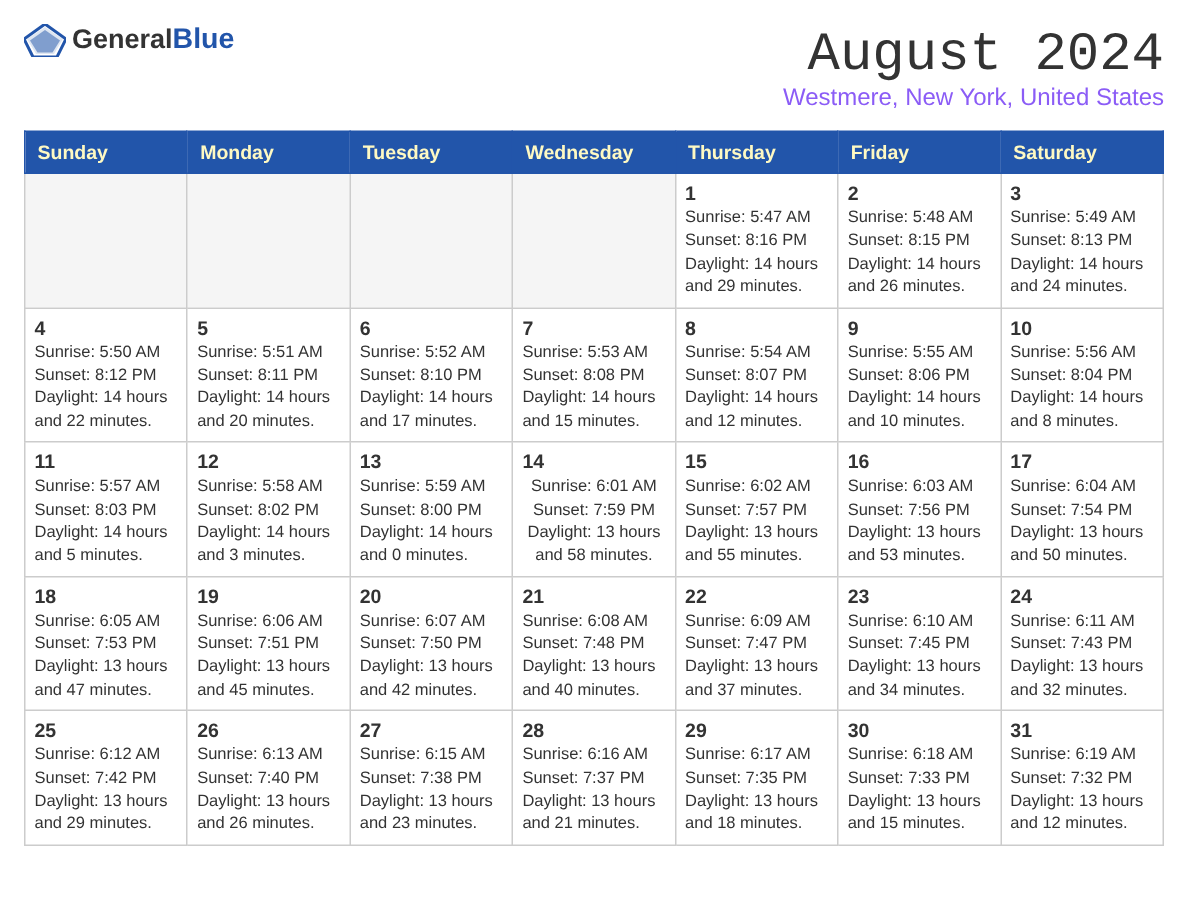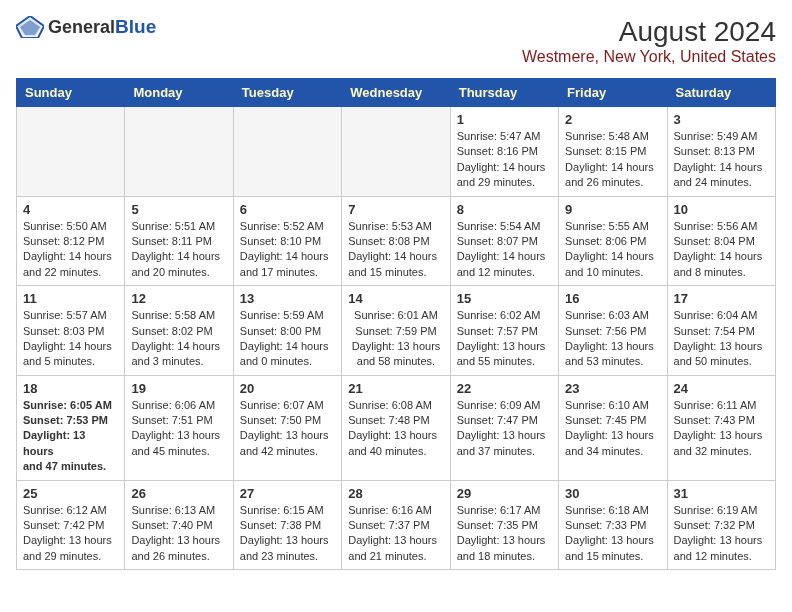--- a/index.html
+++ b/index.html
@@ -22,27 +22,28 @@
       gap: 4px;
     }
     .logo-icon {
       width: 28px;
       height: 22px;
     }
     .title-block {
       text-align: right;
     }
     .month-title {
-      font-size: 28px;
+      font-size: 36px;
       font-weight: normal;
       color: #333;
+      font-family: Liberation Mono, monospace;
     }
     .location-title {
       font-size: 16px;
-      color: #7f1d1d;
+      color: #8b5cf6;
     }
     .calendar {
       width: 100%;
       border-collapse: collapse;
       table-layout: fixed;
     }
     .calendar th {
       background: #2255aa;
       color: #fef9c3;
       text-align: left;
@@ -230,21 +231,21 @@
           <div class="cell-date">17</div>
           <div class="cell-info" style="white-space: pre-line;">Sunrise: 6:04 AM
 Sunset: 7:54 PM
 Daylight: 13 hours
 and 50 minutes.</div>
         </td>
       </tr>
       <tr>
         <td>
           <div class="cell-date">18</div>
-          <div class="cell-info" style="white-space: pre-line; font-weight: bold;">Sunrise: 6:05 AM
+          <div class="cell-info" style="white-space: pre-line;">Sunrise: 6:05 AM
 Sunset: 7:53 PM
 Daylight: 13 hours
 and 47 minutes.</div>
         </td>
         <td>
           <div class="cell-date">19</div>
           <div class="cell-info" style="white-space: pre-line;">Sunrise: 6:06 AM
 Sunset: 7:51 PM
 Daylight: 13 hours
 and 45 minutes.</div>

